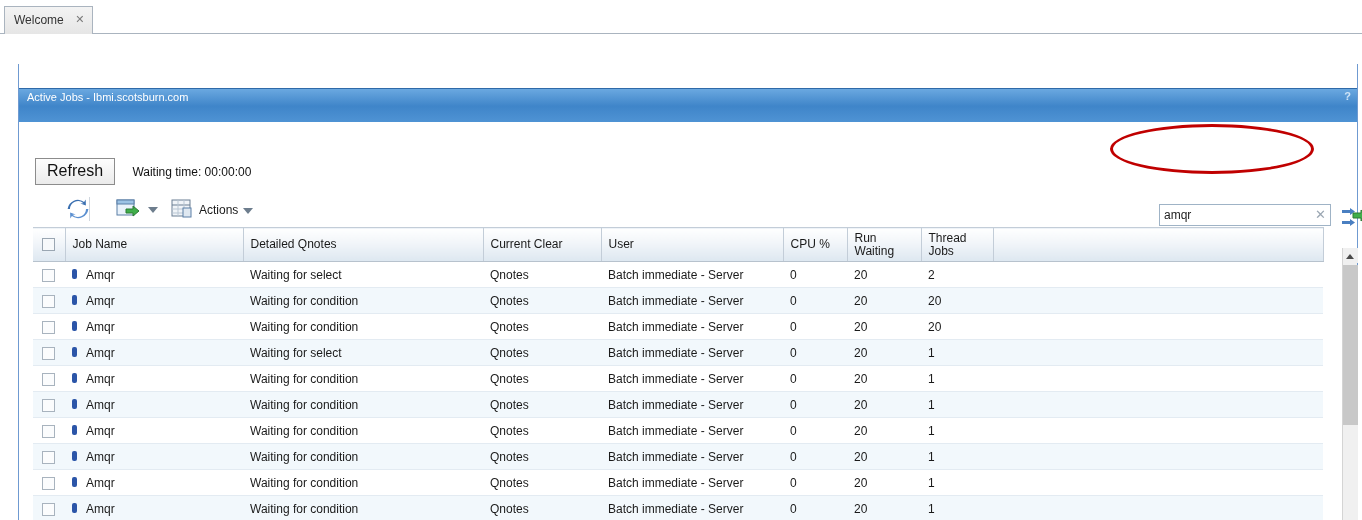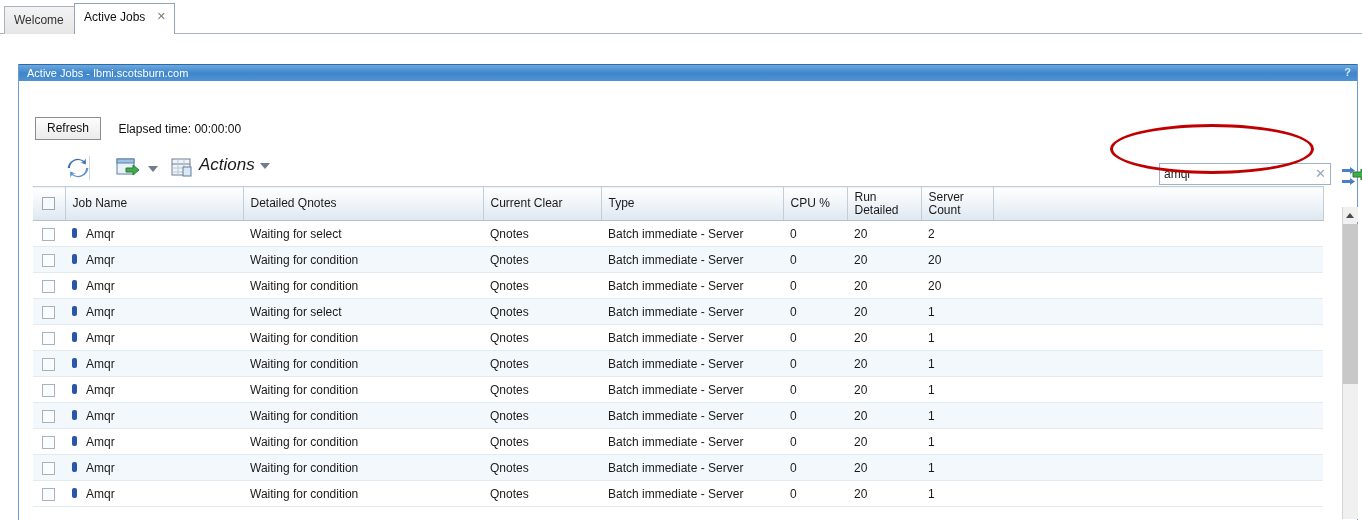--- a/index.html
+++ b/index.html
@@ -56,27 +56,28 @@
   
   .panel {
     position: absolute; left: 18px; top: 64px;
     width: 1340px; height: 458px;
     border: 1px solid #6f9ad1;
     border-top: none;
     background: #ffffff;
   }
   .panel-title {
     position: relative;
-    height: 17px;
+    height: 34px;
     background: linear-gradient(to bottom, #6aa8e0 0%, #3f85c9 52%, #4f93d4 100%);
     border-top: 1px solid #2f6aa8;
     color: #ffffff;
     font-size: 11px;
     padding: 2px 0 0 8px;
     white-space: nowrap;
+    margin-top: 24px;
   }
   .panel-help {
     position: absolute; right: 6px; top: 1px;
     color: #cfe4f7; font-size: 11px; font-weight: bold;
     cursor: pointer;
   }
   .panel-body {
     position: relative;
     height: 439px;
     background: #ffffff;
@@ -85,21 +86,21 @@
   
   .refreshrow {
     position: absolute; left: 16px; top: 36px;
     height: 22px;
   }
   .btn-refresh {
     display: inline-block; vertical-align: middle;
     padding: 3px 11px 4px 11px;
     border: 1px solid #8c8c8c;
     background: linear-gradient(to bottom,#fdfdfd 0%, #ebebeb 100%);
-    font-size: 12px; color: #111;
+    font-size: 16px; color: #111;
     cursor: pointer;
   }
   .elapsed {
     display: inline-block; vertical-align: middle;
     margin-left: 14px; font-size: 12px; color: #111;
   }
 
   
   .toolbar {
     position: absolute; left: 14px; top: 70px;
@@ -117,24 +118,23 @@
   .caret {
     display: inline-block;
     width: 0; height: 0;
     border-left: 5px solid transparent;
     border-right: 5px solid transparent;
     border-top: 6px solid #6d7d8d;
     vertical-align: middle;
     margin-left: 5px;
   }
   .tb-actions {
-    position: absolute; left: 166px; top: 4px;
-    font-size: 17px; color: #1a1a1a;
-    cursor: pointer;
-    font-style: italic;
+    position: absolute; left: 166px; top: 11px;
+    font-size: 12px; color: #1a1a1a;
+    cursor: pointer;
   }
 
   
   .searchwrap {
     position: absolute; left: 1126px; top: 12px;
     width: 172px; height: 22px;
   }
   .searchbox {
     position: absolute; left: 0; top: 0;
     width: 172px; height: 22px;
@@ -309,38 +309,34 @@
 <body>
 
 <div class="tabstrip">
   <div class="tabline"></div>
 
   <div class="tab inactive">
     <span class="tabname">Welcome</span>
     <span class="tabclose">✕</span>
   </div>
 
-  <div class="tab active">
-    <span class="tabname">Active Jobs</span>
-    <span class="tabclose">✕</span>
-  </div>
 </div>
 
 <div class="panel">
 
   <div class="panel-title">
     <span>Active Jobs - Ibmi.scotsburn.com</span>
     <span class="panel-help">?</span>
   </div>
 
   <div class="panel-body">
 
     <div class="refreshrow">
       <span class="btn-refresh">Refresh</span>
-      <span class="elapsed">Elapsed time: 00:00:00</span>
+      <span class="elapsed">Waiting time: 00:00:00</span>
     </div>
 
     <div class="toolbar">
 
       <span class="tb-item" style="left:32px;">
         <svg width="26" height="26" viewBox="0 0 26 26">
           <path d="M5 13a8 8 0 0 1 13.5-5.8l-3.2.2 5.6 2.1-.2-6-1.6 2.4A10.4 10.4 0 0 0 2.6 13z" fill="#3a6fb0"></path>
           <path d="M21 13a8 8 0 0 1-13.5 5.8l3.2-.2-5.6-2.1.2 6 1.6-2.4A10.4 10.4 0 0 0 23.4 13z" fill="#5a8fd0"></path>
         </svg>
       </span>
@@ -401,24 +397,24 @@
             <col style="width:330px">
         </colgroup>
         <thead>
           <tr>
             <th class="cbcol">
               <span class="hdr-check"></span>
             </th>
             <th>Job Name</th>
             <th>Detailed Qnotes</th>
             <th>Current Clear</th>
-            <th>Type</th>
+            <th>User</th>
             <th>CPU %</th>
-            <th>Run Detailed</th>
-            <th>Server Count</th>
+            <th>Run Waiting</th>
+            <th>Thread Jobs</th>
             <th></th>
           </tr>
         </thead>
         <tbody>
 
         <tr class="odd">
               <td class="cbcol"><span class="row-check"></span></td>
               <td><span class="job-ico"></span><span class="jobname">Amqr</span></td>
               <td>Waiting for select</td>
               <td>Qnotes</td>

